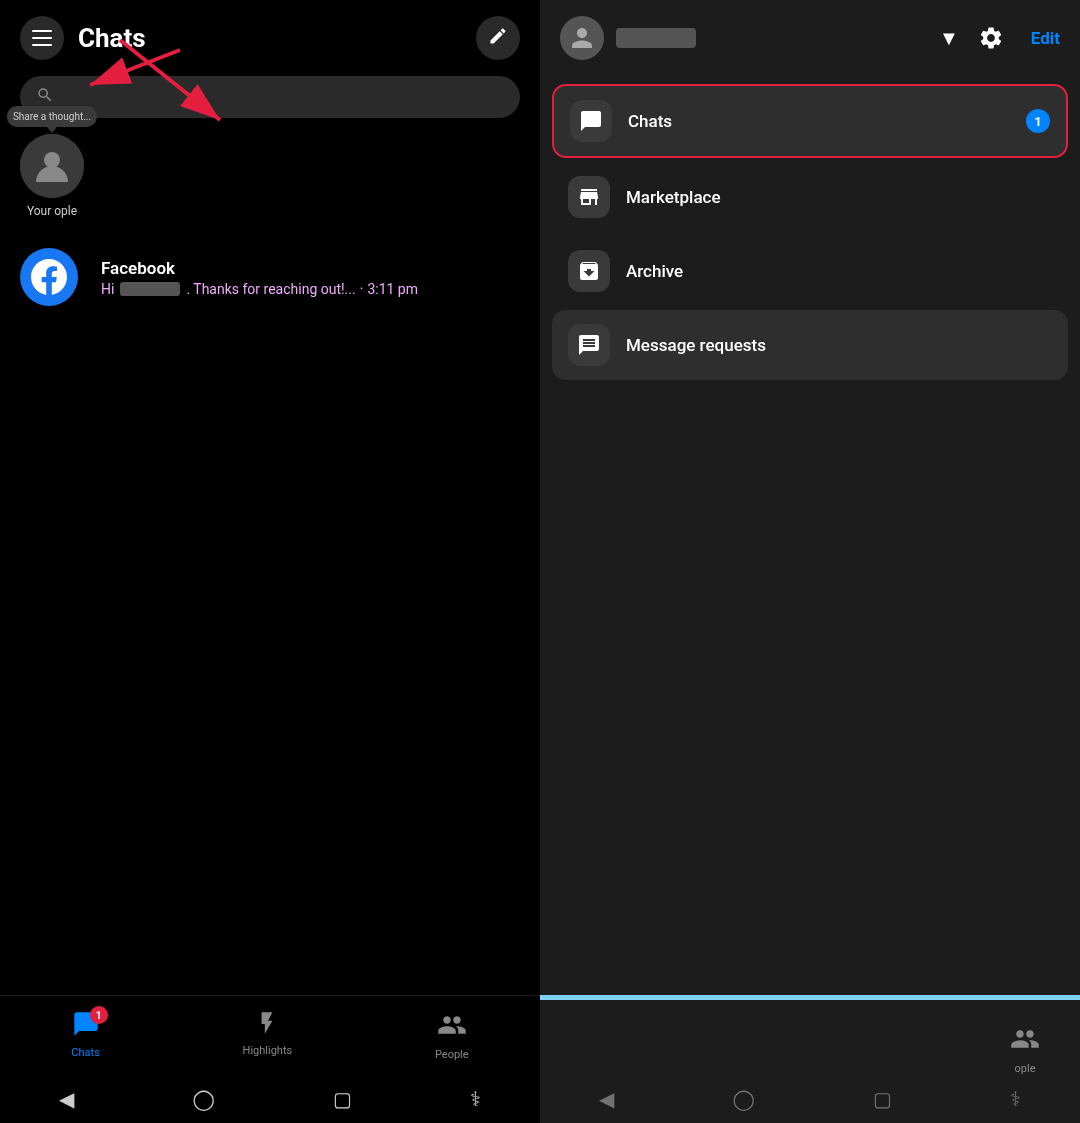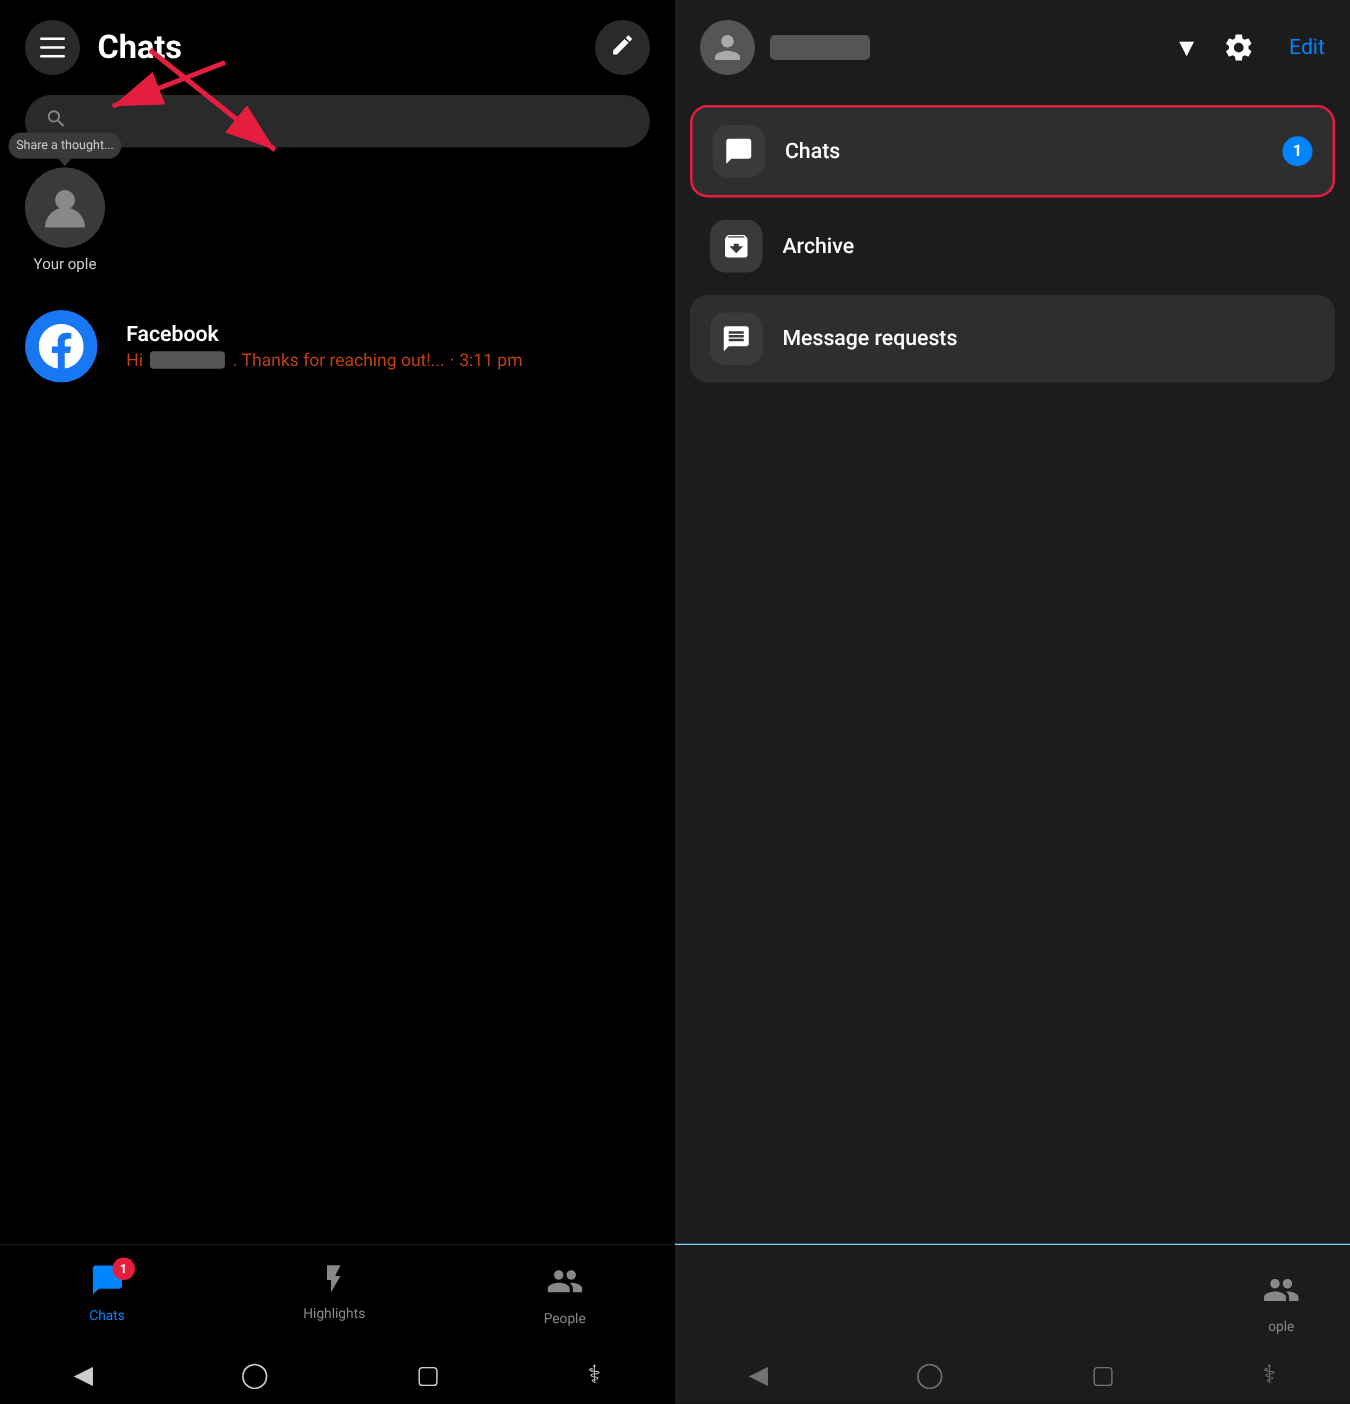--- a/index.html
+++ b/index.html
@@ -214,24 +214,24 @@
       gap: 3px;
     }
 
     .chat-name {
       color: #fff;
       font-size: 17px;
       font-weight: 600;
     }
 
     .chat-preview {
-      color: #c2410c;
+      color: #f0abfc;
       font-size: 14px;
       display: flex;
-      align-items: flex-start;
+      align-items: center;
       gap: 4px;
     }
 
     .chat-preview-blurred {
       display: inline-block;
       width: 60px;
       height: 14px;
       background: #555;
       border-radius: 3px;
       margin: 0 2px;
@@ -361,20 +361,21 @@
       cursor: pointer;
       color: #fff;
       font-size: 24px;
     }
 
     .right-edit {
       color: #0084ff;
       font-size: 17px;
       cursor: pointer;
       margin-left: 8px;
+      font-weight: bold;
     }
 
     
     .menu-list {
       display: flex;
       flex-direction: column;
       padding: 8px 12px;
       gap: 4px;
     }
 
@@ -425,25 +426,25 @@
       display: flex;
       align-items: center;
       justify-content: center;
     }
 
     
     .right-bottom-nav {
       height: 80px;
       background: #1c1c1c;
       display: flex;
-      align-items: center;
+      align-items: flex-end;
       justify-content: flex-end;
       padding-top: 14px;
       padding-right: 40px;
-      border-top: 1px solid #7dd3fc;
+      border-top: 5px solid #7dd3fc;
     }
 
     .right-android-nav {
       height: 48px;
       background: #1c1c1c;
       display: flex;
       align-items: center;
       justify-content: space-around;
     }
 
@@ -621,20 +622,28 @@
     <div class="menu-item active">
       <div class="menu-item-icon icon-chat">
         <svg viewBox="0 0 24 24">
           <path d="M20 2H4c-1.1 0-2 .9-2 2v18l4-4h14c1.1 0 2-.9 2-2V4c0-1.1-.9-2-2-2z"></path>
         </svg>
       </div>
       <span class="menu-item-label">Chats</span>
       <div class="badge-blue">1</div>
     </div>
 
+    <div class="menu-item">
+      <div class="menu-item-icon icon-market">
+        <svg viewBox="0 0 24 24">
+          <path d="M20 4H4v2h16V4zm1 10v-2l-1-5H4l-1 5v2h1v6h10v-6h4v6h2v-6h1zm-9 4H6v-4h6v4z"></path>
+        </svg>
+      </div>
+      <span class="menu-item-label">Marketplace</span>
+    </div>
 
     <div class="menu-item">
       <div class="menu-item-icon icon-archive">
         <svg viewBox="0 0 24 24">
           <path d="M20.54 5.23l-1.39-1.68C18.88 3.21 18.47 3 18 3H6c-.47 0-.88.21-1.16.55L3.46 5.23C3.17 5.57 3 6.02 3 6.5V19c0 1.1.9 2 2 2h14c1.1 0 2-.9 2-2V6.5c0-.48-.17-.93-.46-1.27zM12 17.5L6.5 12H10v-2h4v2h3.5L12 17.5zM5.12 5l.81-1h12l.94 1H5.12z"></path>
         </svg>
       </div>
       <span class="menu-item-label">Archive</span>
     </div>
 

